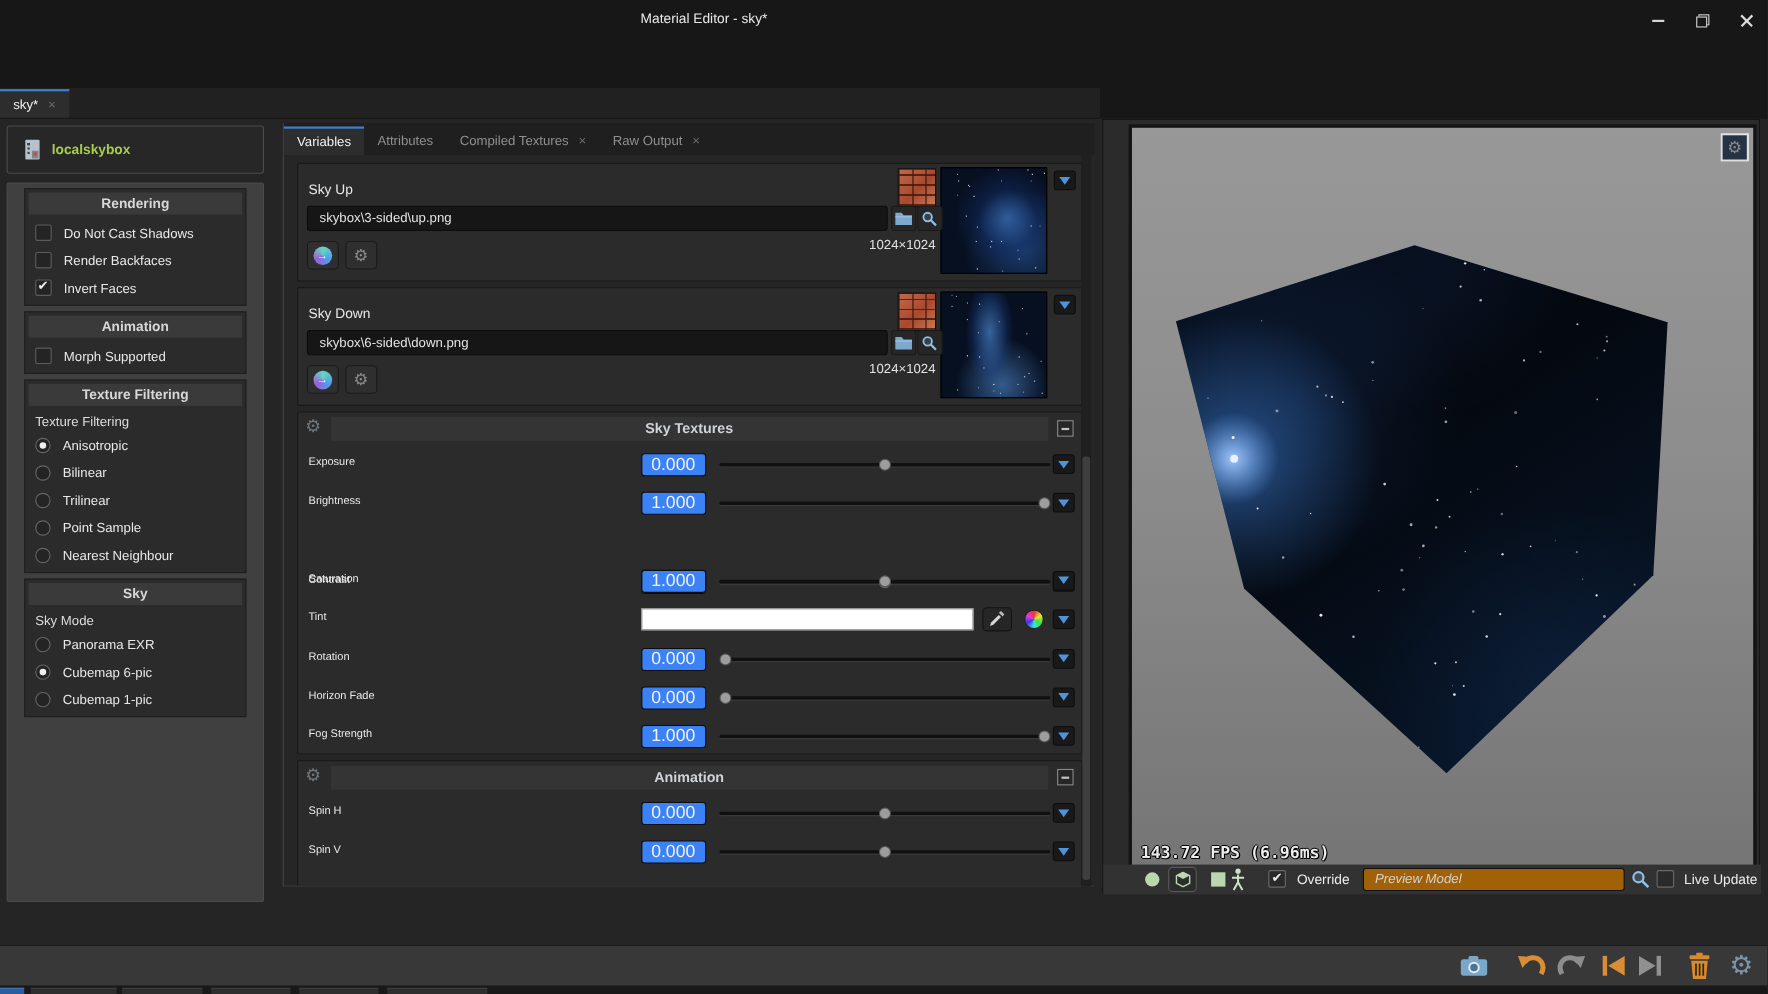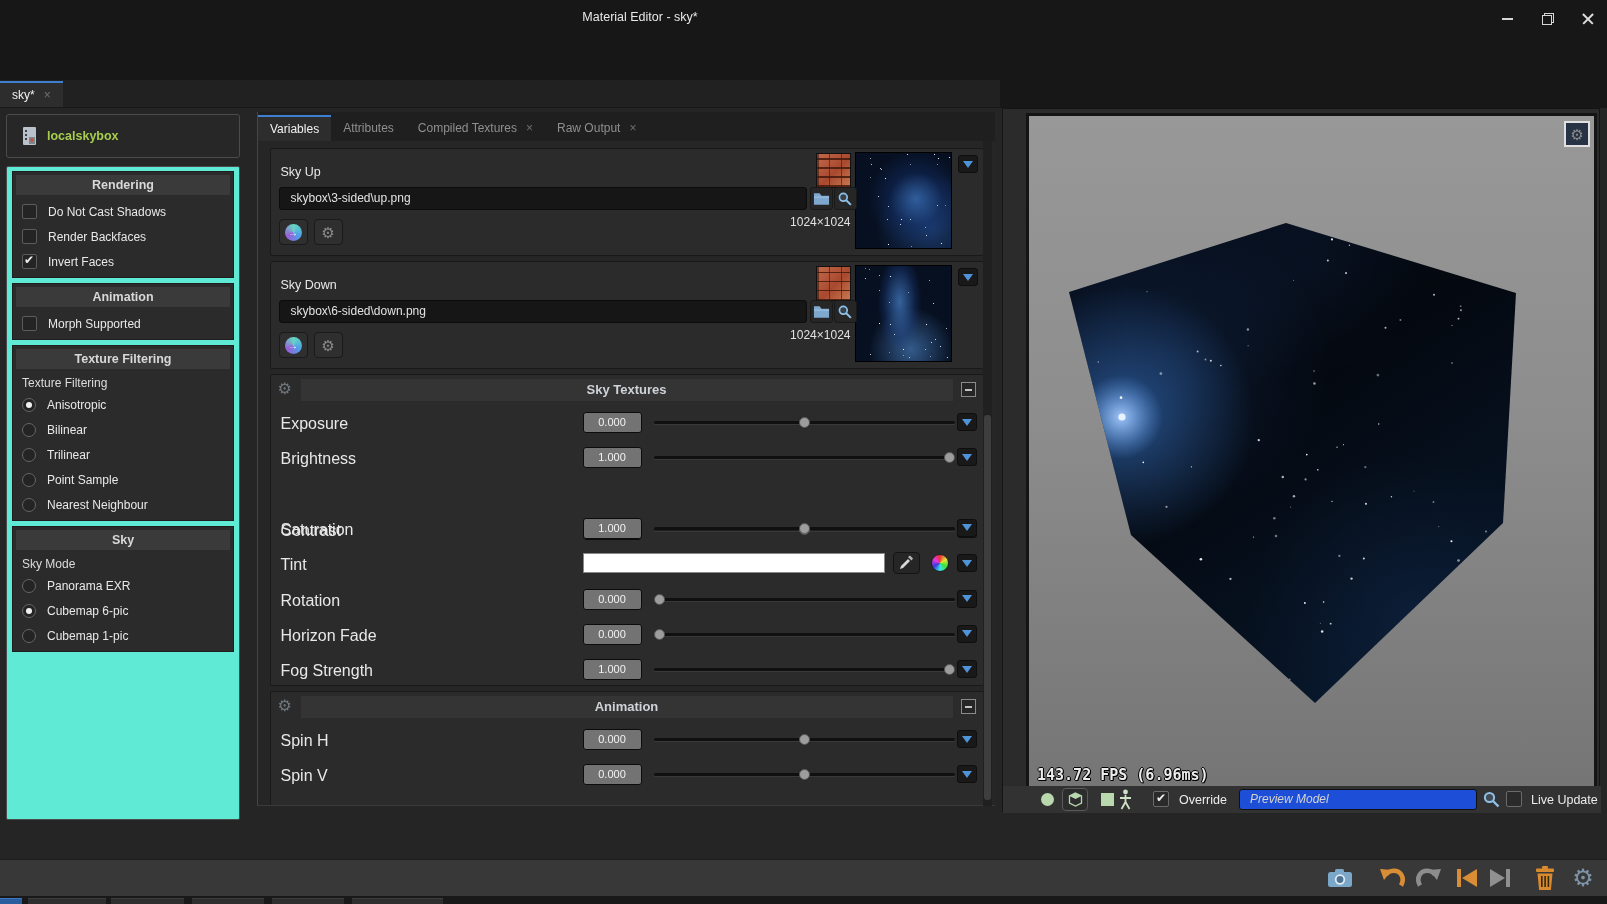--- a/index.html
+++ b/index.html
@@ -24,21 +24,21 @@
   #doc-tabbar { position:absolute; left:0; top:80px; width:1000px; height:28px; background:#212121; border-bottom:1px solid #181818; display:flex; align-items:flex-end; }
   #middle-tabbar { position:absolute; left:257px; top:112px; width:738px; height:29px; background:#1f1f1f; display:flex; align-items:flex-end; border-left:1px solid #464646; }
   #preview-tabbar { position:absolute; left:1002px; top:82px; width:598px; height:26px; display:flex; align-items:flex-end; padding-left:22px; gap:10px; }
   .tab { height:26px; display:flex; align-items:center; gap:9px; padding:0 12px; font-size:12px; color:#8f8f8f; position:relative; }
   .tab.active { background:#2d2d2d; color:#f2f2f2; border-top:2px solid #3e7fd0; }
   .tab .tabx { color:#6f6f6f; font-size:12px; }
 
   
   #name-box { position:absolute; left:6px; top:114px; width:234px; height:44px; background:#272727; border:1px solid #4b4b4b; border-radius:3px; display:flex; align-items:center; padding-left:14px; gap:9px; }
   #name-box .mat-name { color:#a6cd4d; font-weight:bold; font-size:12.5px; }
-  #left-frame { position:absolute; left:6px; top:166px; width:234px; height:654px; background:#5eead4; border:1px solid #4b4b4b; border-radius:2px; padding:4px 5px; }
+  #left-frame { position:absolute; left:6px; top:166px; width:234px; height:654px; background:#404040; border:1px solid #4b4b4b; border-radius:2px; padding:4px 15px; }
   .lsection { background:#2b2b2b; border:1px solid #1e1e1e; margin-bottom:5px; padding-bottom:3px; }
   .lheader { height:20px; margin:3px 3px 4px 3px; background:#3a3a3a; color:#d8d8d8; font-weight:bold; font-size:12.5px; text-align:center; line-height:20px; }
   .lsublabel { padding:3px 0 2px 9px; font-size:12px; color:#dcdcdc; }
   .lrow { height:25px; display:flex; align-items:center; padding-left:9px; gap:11px; font-size:12px; color:#e8e8e8; }
   .chk { width:15px; height:15px; background:#242424; border:1px solid #5c5c5c; border-radius:2px; position:relative; flex:none; }
   .chk.on::after { content:"✔"; position:absolute; left:1px; top:-2px; font-size:12px; color:#eeeeee; }
   .radio { width:14px; height:14px; border-radius:50%; background:#242424; border:1px solid #666; position:relative; flex:none; }
   .radio.on::after { content:""; position:absolute; left:3px; top:3px; width:6px; height:6px; border-radius:50%; background:#f0f0f0; }
 
   
@@ -66,22 +66,22 @@
   .gear-glyph { color:#8a8a8a; font-size:15px; line-height:1; }
   .ddbtn { position:absolute; width:20px; height:18px; background:#191919; border:1px solid #0e0e0e; border-radius:3px; display:flex; align-items:center; justify-content:center; }
   .ddbtn::after { content:""; width:0; height:0; border-left:5px solid transparent; border-right:5px solid transparent; border-top:7px solid #4f93d9; }
   .tex-dd { left:687px; top:6px; }
   .ghead { position:absolute; left:0; top:4px; width:100%; height:22px; }
   .ghead .bar { position:absolute; left:30px; right:30px; top:0; height:22px; background:#343434; color:#cfd3d8; font-weight:bold; font-size:13px; text-align:center; line-height:22px; }
   .ghead .g-gear { position:absolute; left:7px; top:2px; color:#6f767d; font-size:16px; }
   .ghead .collapse { position:absolute; right:7px; top:3px; width:15px; height:15px; border:1px solid #8a8a8a; background:#262626; display:flex; align-items:center; justify-content:center; }
   .ghead .collapse::after { content:""; width:7px; height:2px; background:#c2c2c2; }
   .srow { position:absolute; left:0; width:100%; height:24px; }
-  .srow .slabel { position:absolute; left:10px; top:4px; font-size:16px; color:#e8e8e8; }
-  .valbox { position:absolute; left:312px; top:1px; width:59px; height:21px; background:#737373; border:1px solid #0c0c0c; border-radius:3px; color:#f2f2f2; font-size:11px; text-align:center; line-height:19px; }
+  .srow .slabel { position:absolute; left:10px; top:4px; font-size:10px; color:#e8e8e8; }
+  .valbox { position:absolute; left:312px; top:1px; width:59px; height:21px; background:#3b82f6; border:1px solid #0c0c0c; border-radius:3px; color:#f2f2f2; font-size:16px; text-align:center; line-height:19px; }
   .slider { position:absolute; left:383px; top:0; width:301px; height:24px; }
   .slider .track { position:absolute; left:0; right:0; top:10px; height:3px; background:#101010; border-radius:2px; box-shadow:0 1px 0 rgba(255,255,255,.07); }
   .slider .handle { position:absolute; top:6px; width:11px; height:11px; border-radius:50%; background:#9d9d9d; border:1px solid #555; }
   .row-dd { right:6px; top:2px; }
   .tintswatch { position:absolute; left:312px; top:1px; width:302px; height:20px; background:#ffffff; border:1px solid #888; }
   .btn-eyedrop { position:absolute; left:622px; top:0px; width:27px; height:22px; background:#262626; border:1px solid #141414; border-radius:4px; display:flex; align-items:center; justify-content:center; }
   .btn-wheel { position:absolute; left:657px; top:0px; width:24px; height:22px; display:flex; align-items:center; justify-content:center; }
   .wheel { width:18px; height:18px; border-radius:50%; background: conic-gradient(#e33,#e3e338,#3ae33a,#38e3e3,#3838e3,#e338e3,#e33); border:1px solid #222; }
   #mid-scroll { position:absolute; left:983px; top:141px; width:9px; height:665px; background:#202020; }
   #mid-scroll .thumb { position:absolute; left:1px; width:7px; top:274px; height:385px; background:#3e3e3e; border-radius:3px; }
@@ -93,21 +93,21 @@
   #vp-gear { position:absolute; top:5px; right:4px; width:26px; height:26px; background:#253344; border:2px solid #e0e0e0; display:flex; align-items:center; justify-content:center; color:#8fb8dc; font-size:16px; }
   #fps { position:absolute; left:8px; bottom:5px; font-family:"DejaVu Sans Mono", monospace; font-weight:bold; font-size:15px; color:#ececec;
      text-shadow:1px 0 #000,-1px 0 #000,0 1px #000,0 -1px #000,1px 1px #000; }
   #ctrlbar { position:absolute; left:0px; top:677px; width:598px; height:27px; background:#323232; }
   .shape-circle { position:absolute; left:38px; top:7px; width:13px; height:13px; border-radius:50%; background:#b9d8ad; }
   .shape-cubebtn { position:absolute; left:59px; top:2px; width:26px; height:23px; border:1px solid #5a5a5a; border-radius:4px; background:#2c2c2c; display:flex; align-items:center; justify-content:center; }
   .shape-square { position:absolute; left:98px; top:7px; width:13px; height:13px; background:#b9d8ad; }
   .shape-person { position:absolute; left:116px; top:3px; }
   #ovr-chk { position:absolute; left:150px; top:5px; }
   #ovr-label { position:absolute; left:176px; top:7px; font-size:12.5px; color:#ececec; }
-  #model-input { position:absolute; left:236px; top:3px; width:238px; height:21px; background:#1d4ed8; border:1px solid #101010; border-radius:3px; color:#d2d2d2; font-style:italic; font-size:12px; line-height:19px; padding-left:10px; }
+  #model-input { position:absolute; left:236px; top:3px; width:238px; height:21px; background:#a16207; border:1px solid #101010; border-radius:3px; color:#d2d2d2; font-style:italic; font-size:12px; line-height:19px; padding-left:10px; }
   #ctrl-mag { position:absolute; left:479px; top:4px; }
   #live-chk { position:absolute; left:503px; top:5px; }
   #live-label { position:absolute; left:528px; top:7px; font-size:12.5px; color:#ececec; }
   .chk2 { width:16px; height:16px; background:#2a2a2a; border:1px solid #6a6a6a; border-radius:2px; position:relative; }
   .chk2.on::after { content:"✔"; position:absolute; left:2px; top:-1px; font-size:12px; color:#efefef; }
   .star { position:absolute; width:1px; height:1px; background:#fff; }
 
   
   #toolbar-strip { position:absolute; left:0; top:859px; width:1607px; height:37px; background:#383838; border-top:1px solid #1d1d1d; }
   .tb-icon { position:absolute; top:4px; width:30px; height:28px; display:flex; align-items:center; justify-content:center; }

